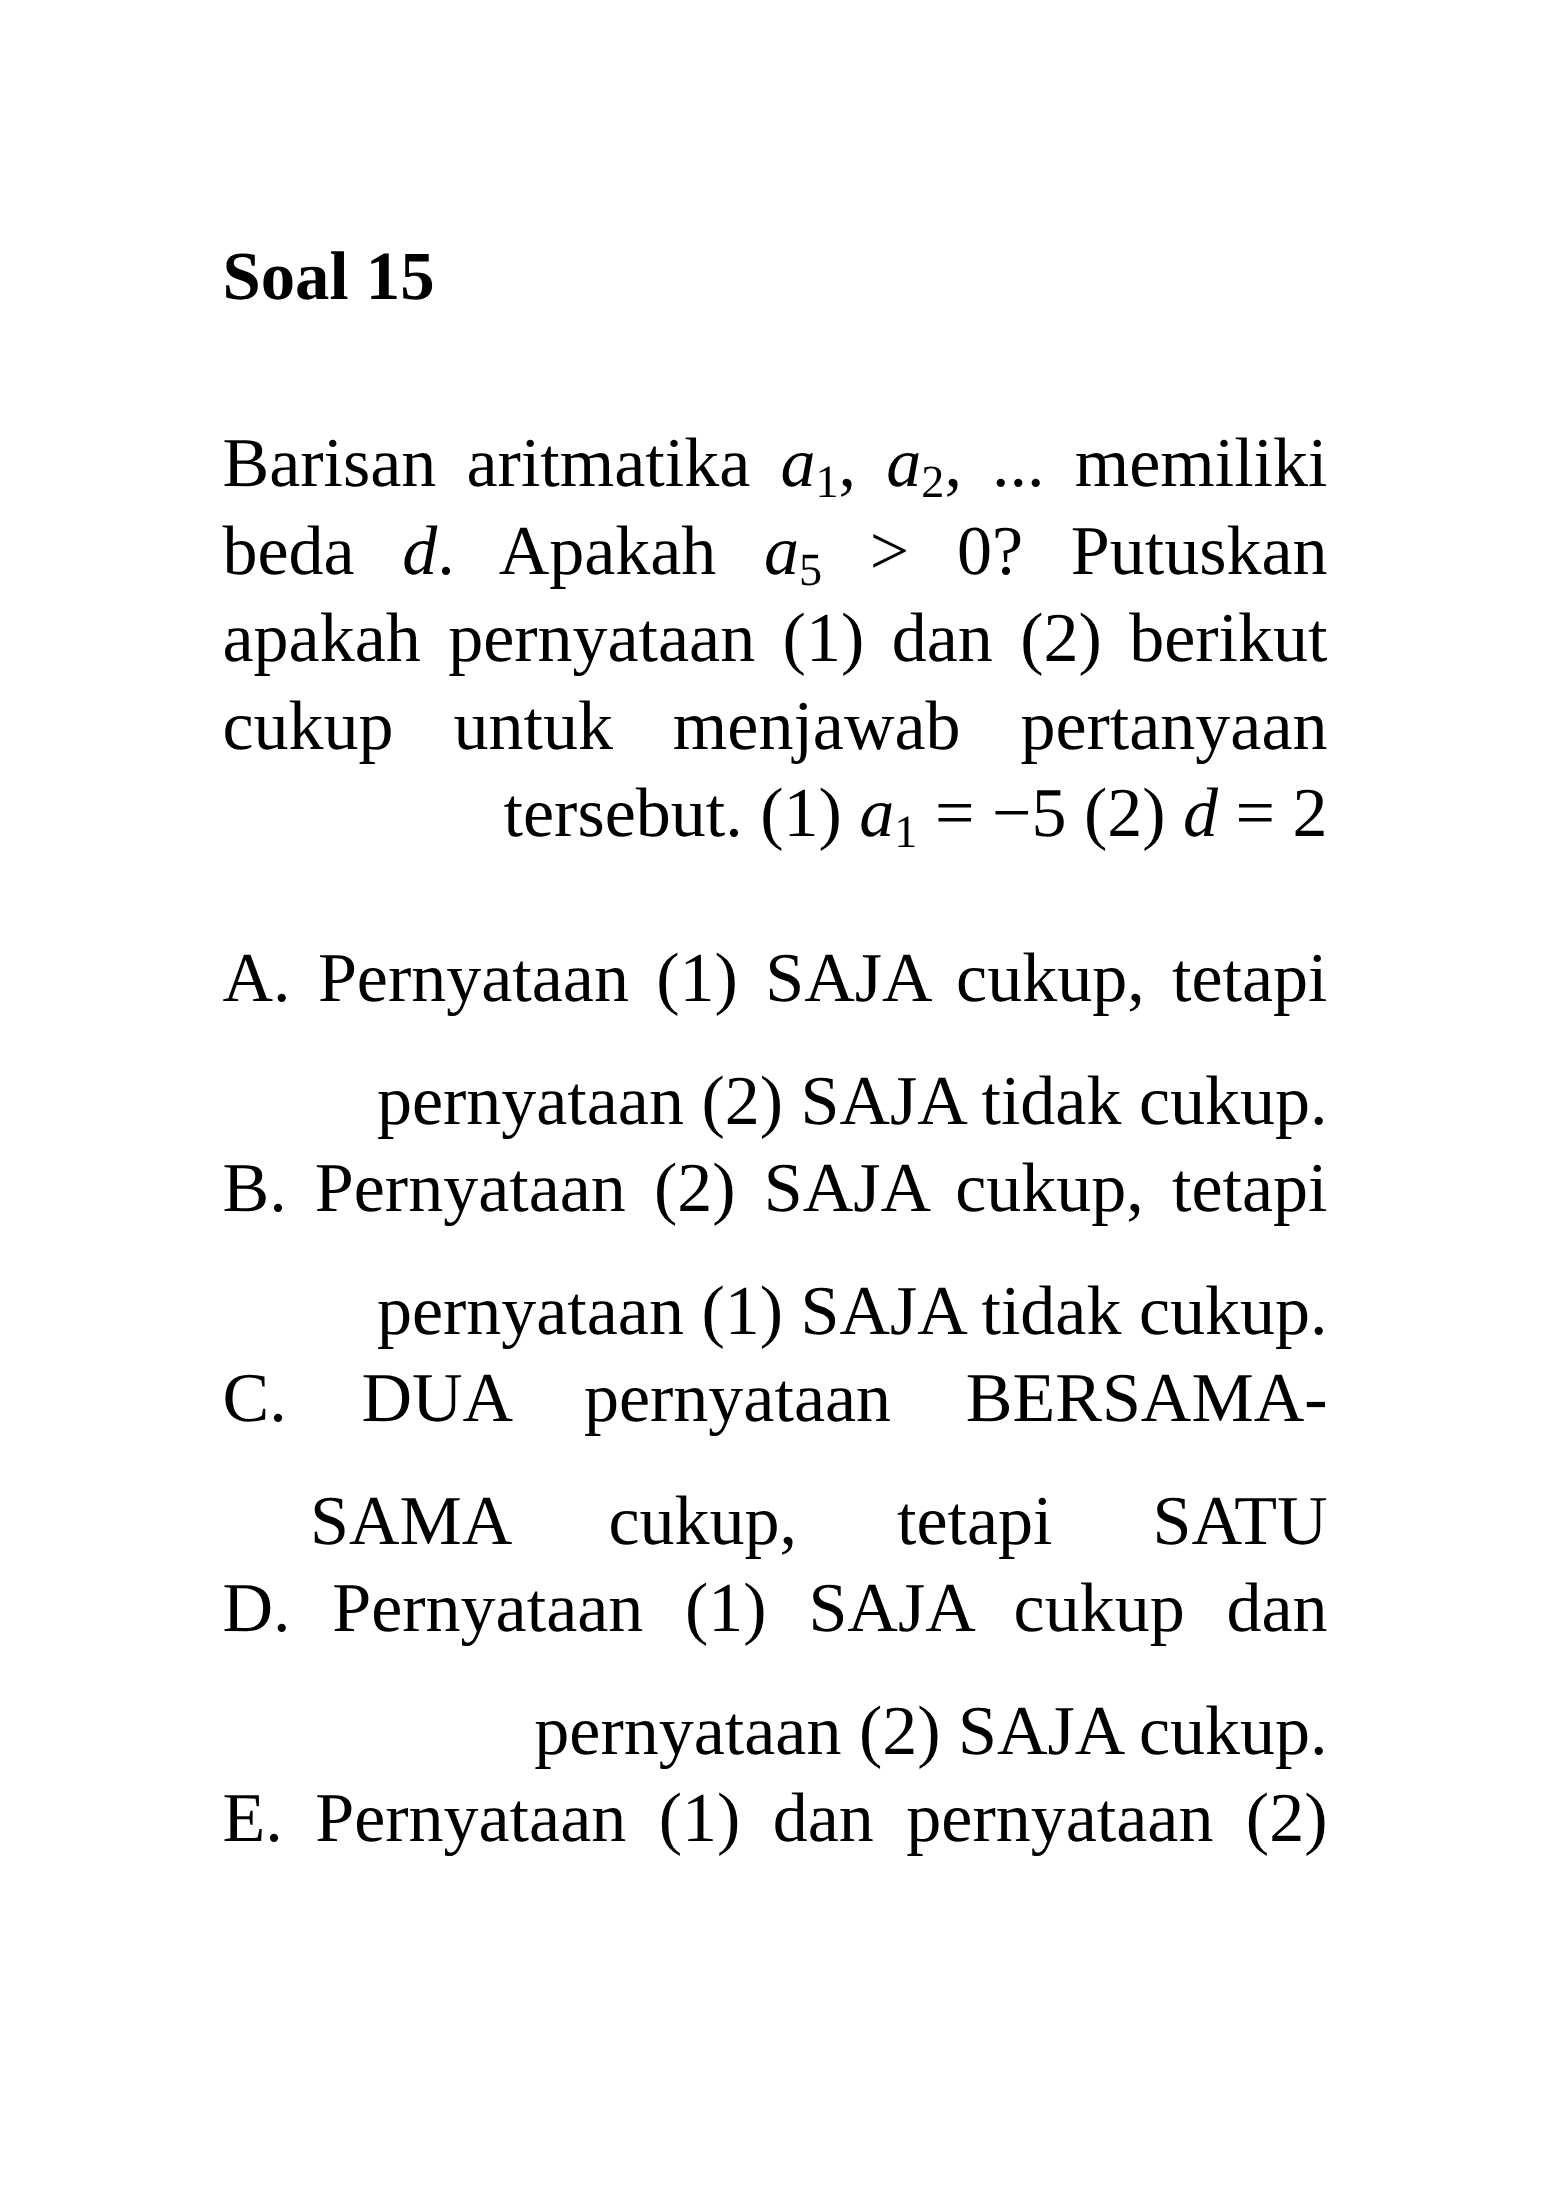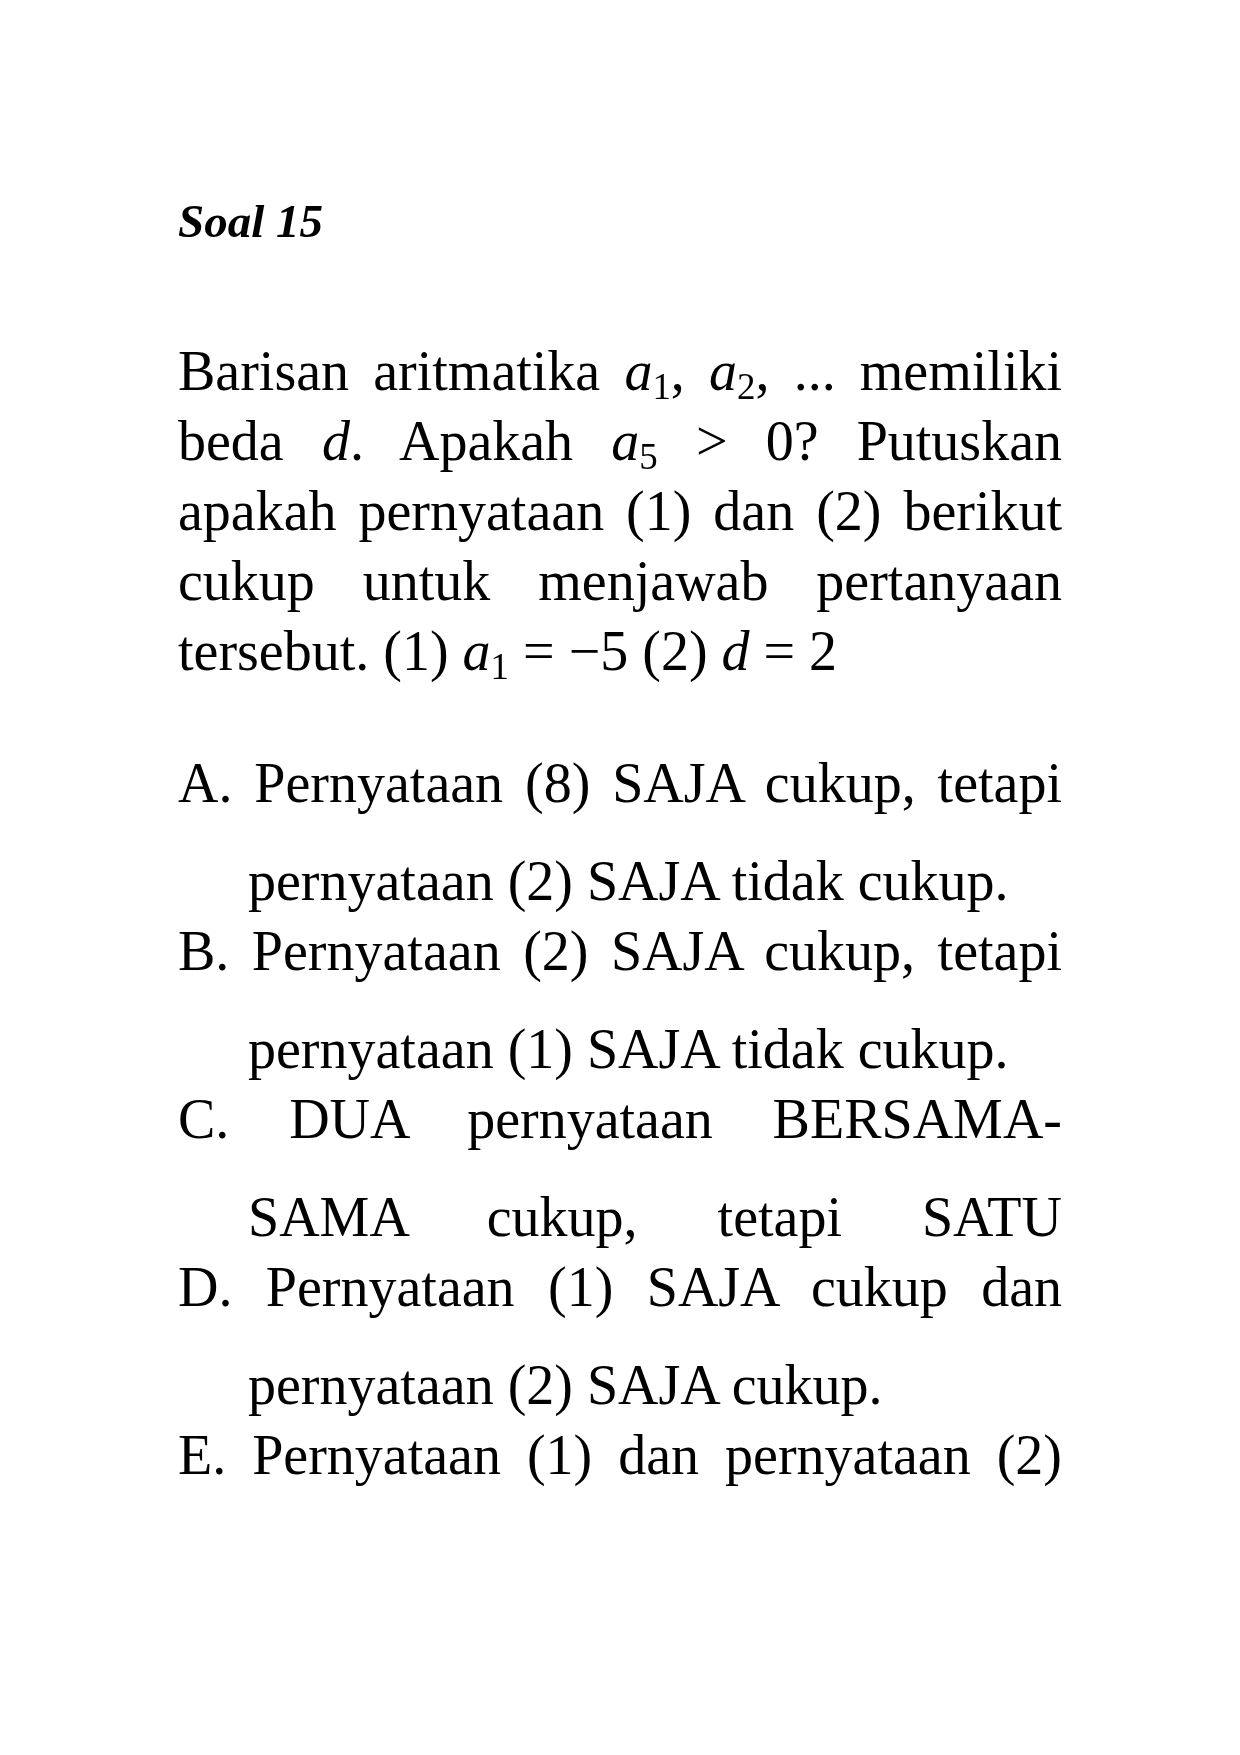--- a/index.html
+++ b/index.html
@@ -13,35 +13,34 @@
     overflow: hidden;
   }
   .content {
     position: absolute;
     left: 178px;
     top: 186px;
     width: 884px;
   }
   .title {
     font-weight: bold;
-    font-size: 47px;
+    font-size: 55px;
     line-height: 70px;
     white-space: nowrap;
-    font-style: italic;
   }
   .qblock { margin-top: 80px; }
   .oblock { margin-top: 62px; }
   .line {
     font-size: 56px;
     line-height: 70px;
     text-align: justify;
     text-align-last: justify;
   }
   .line.plain {
-    text-align: left;
+    text-align: right;
     text-align-last: auto;
   }
   .line.cont { padding-left: 70px; margin-top: 28px; }
   .it { font-style: italic; }
   .sub {
     font-size: 0.66em;
     line-height: 0;
     vertical-align: -0.24em;
   }
 </style>
@@ -52,21 +51,21 @@
   <div class="title">Soal 15</div>
   <div class="qblock" id="question">
       <div class="line"><span>Barisan aritmatika </span><span class="it">a</span><span class="sub">1</span><span>, </span><span class="it">a</span><span class="sub">2</span><span>, ... memiliki</span></div>
       <div class="line"><span>beda </span><span class="it">d</span><span>. Apakah </span><span class="it">a</span><span class="sub">5</span><span> &gt; 0? Putuskan</span></div>
       <div class="line"><span>apakah pernyataan (1) dan (2) berikut</span></div>
       <div class="line"><span>cukup untuk menjawab pertanyaan</span></div>
       <div class="line plain"><span>tersebut. (1) </span><span class="it">a</span><span class="sub">1</span><span> = −5 (2) </span><span class="it">d</span><span> = 2</span></div>
     </div>
   <div class="oblock" id="options">
       <div>
-        <div class="line"><span>A. Pernyataan (8) SAJA cukup, tetapi</span></div>
+        <div class="line"><span>A. Pernyataan (1) SAJA cukup, tetapi</span></div>
         <div class="line plain cont"><span>pernyataan (2) SAJA tidak cukup.</span></div>
       </div>
       <div>
         <div class="line"><span>B. Pernyataan (2) SAJA cukup, tetapi</span></div>
         <div class="line plain cont"><span>pernyataan (1) SAJA tidak cukup.</span></div>
       </div>
       <div>
         <div class="line"><span>C. DUA pernyataan BERSAMA-</span></div>
         <div class="line cont"><span>SAMA cukup, tetapi SATU</span></div>
       </div>

